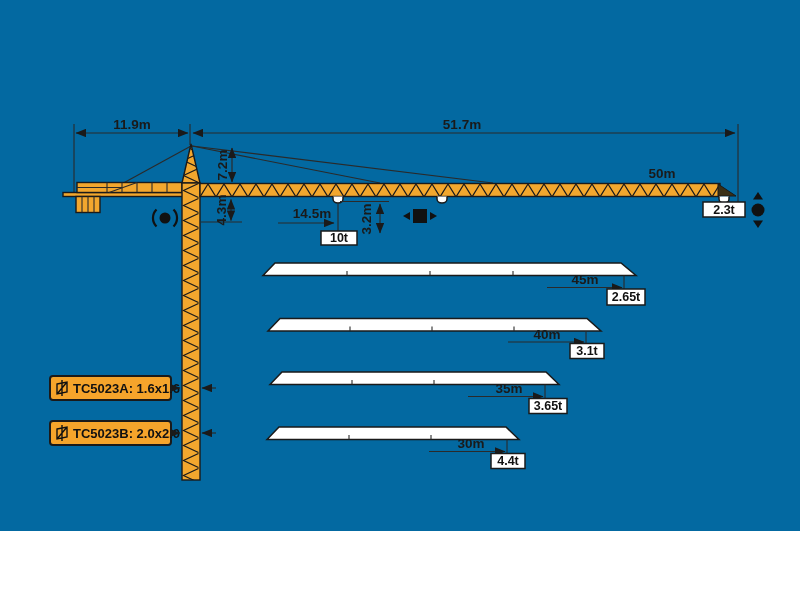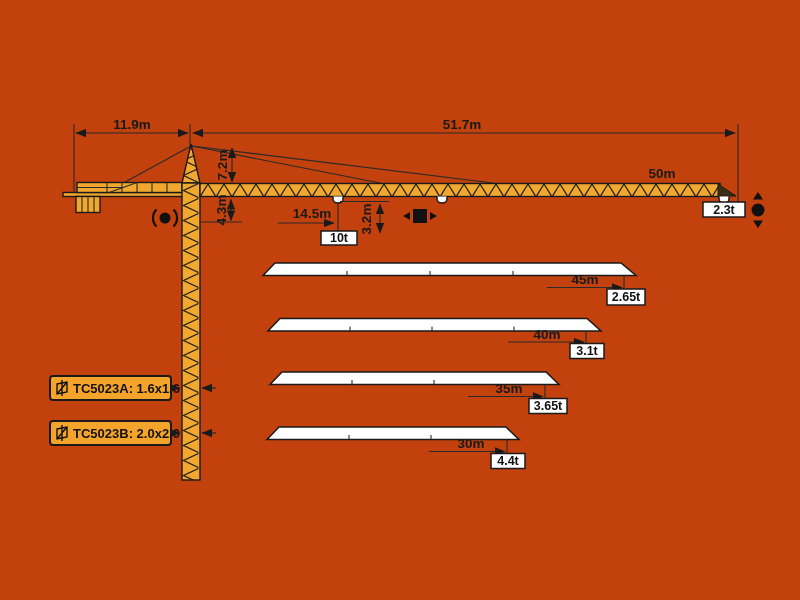--- a/index.html
+++ b/index.html
@@ -1,16 +1,16 @@
 <!DOCTYPE html>
 <html><head>
 <meta charset="utf-8">
 <style>
   html,body{margin:0;padding:0;background:#ffffff;}
-  .stage{position:relative;width:800px;height:600px;background:#c2410c;overflow:hidden;
+  .stage{position:relative;width:800px;height:531px;background:#0369a1;overflow:hidden;
          font-family:"Liberation Sans",sans-serif;}
   svg{display:block}
   .dim-text{font-family:"Liberation Sans",sans-serif;font-size:13.5px;font-weight:700;fill:#1a1a1a;}
   .box-text{font-family:"Liberation Sans",sans-serif;font-size:12.5px;font-weight:700;fill:#111;}
   .model-text{font-family:"Liberation Sans",sans-serif;font-size:13px;font-weight:700;fill:#111;}
   .dimline{stroke:#2a2a2a;stroke-width:1.2;fill:none;}
   .thinline{stroke:#2a2a2a;stroke-width:1.1;fill:none;}
   .crane-outline{stroke:#1a1a1a;stroke-width:1.4;}
   .whitebox{fill:#ffffff;stroke:#1a1a1a;stroke-width:1.5;}
 </style>

